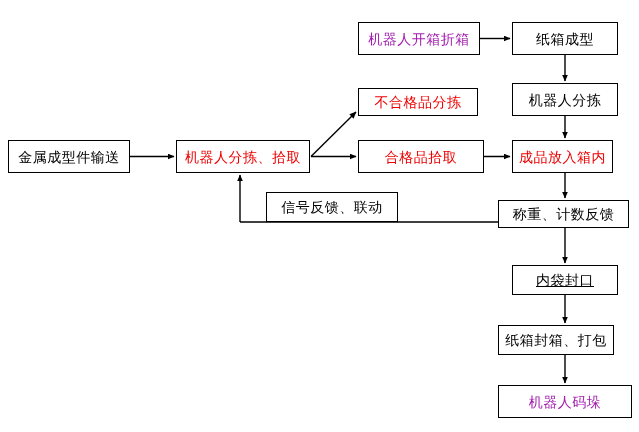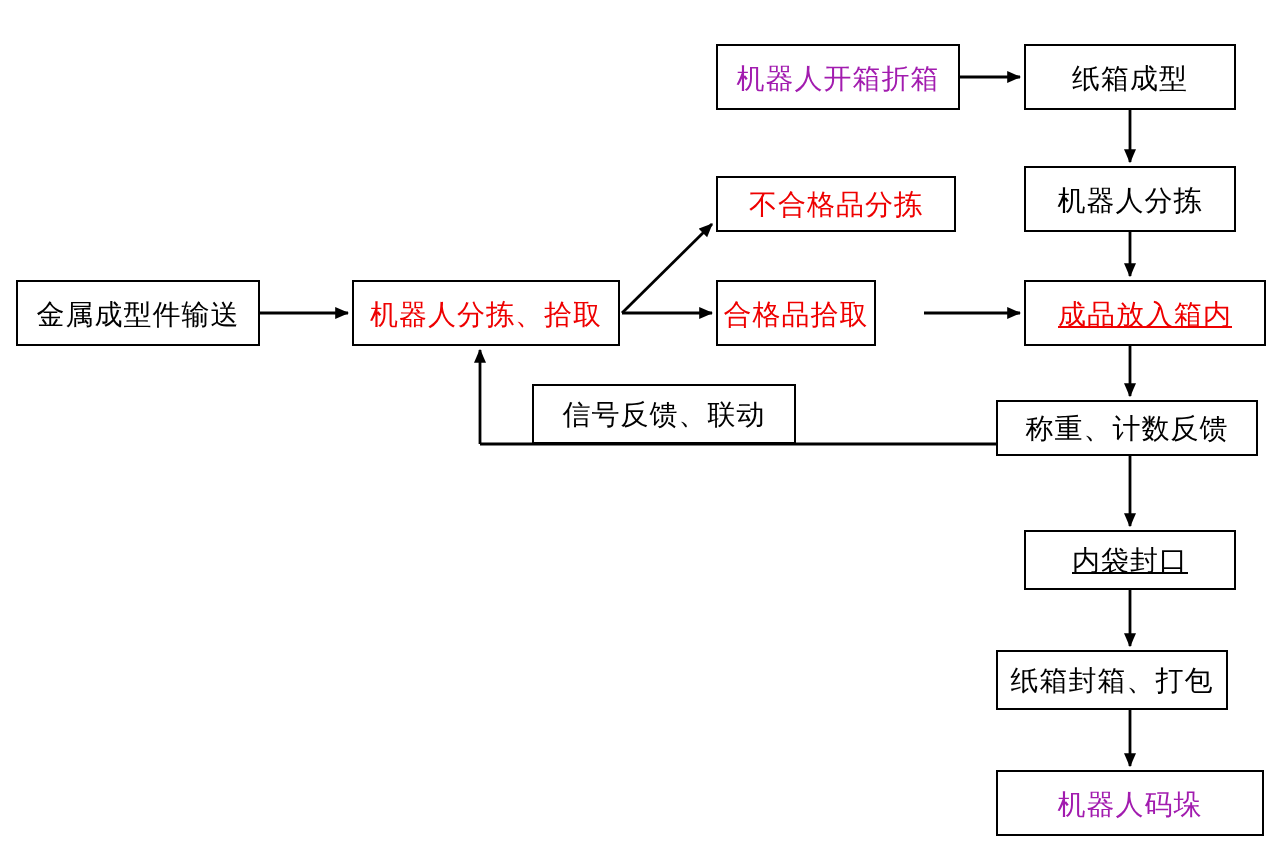--- a/index.html
+++ b/index.html
@@ -90,37 +90,37 @@
   </div>
 
   <div class="node red" style="left:358px; top:88px; width:120px; height:28px;">
     <span>不合格品分拣</span>
   </div>
 
   <div class="node red" style="left:176px; top:140px; width:134px; height:33px;">
     <span>机器人分拣、拾取</span>
   </div>
 
-  <div class="node red" style="left:358px; top:140px; width:80px; height:33px;">
+  <div class="node red" style="left:358px; top:140px; width:126px; height:33px;">
     <span>合格品拾取</span>
   </div>
 
   <div class="node blue" style="left:358px; top:22px; width:122px; height:33px;">
     <span>机器人开箱折箱</span>
   </div>
 
   <div class="node black" style="left:512px; top:22px; width:106px; height:33px;">
     <span>纸箱成型</span>
   </div>
 
   <div class="node black" style="left:512px; top:83px; width:106px; height:33px;">
     <span>机器人分拣</span>
   </div>
 
-  <div class="node red" style="left:512px; top:140px; width:121px; height:33px;text-decoration:underline;">
+  <div class="node red" style="left:512px; top:140px; width:101px; height:33px;">
     <span>成品放入箱内</span>
   </div>
 
   <div class="node black" style="left:240px; top:192px; width:132px; height:30px;margin-left:26px;">
     <span>信号反馈、联动</span>
   </div>
 
   <div class="node black" style="left:498px; top:200px; width:131px; height:28px;">
     <span>称重、计数反馈</span>
   </div>

